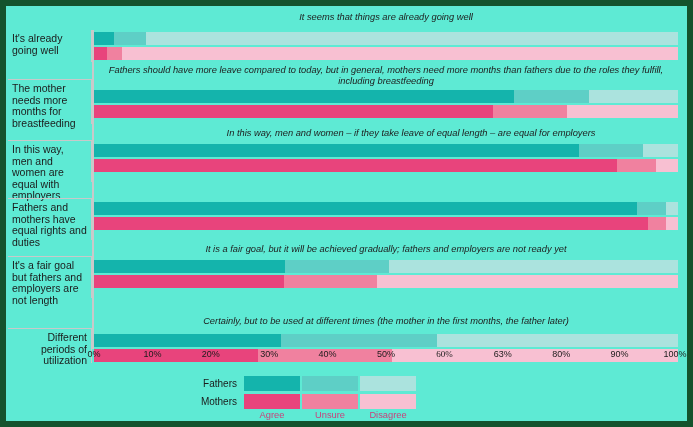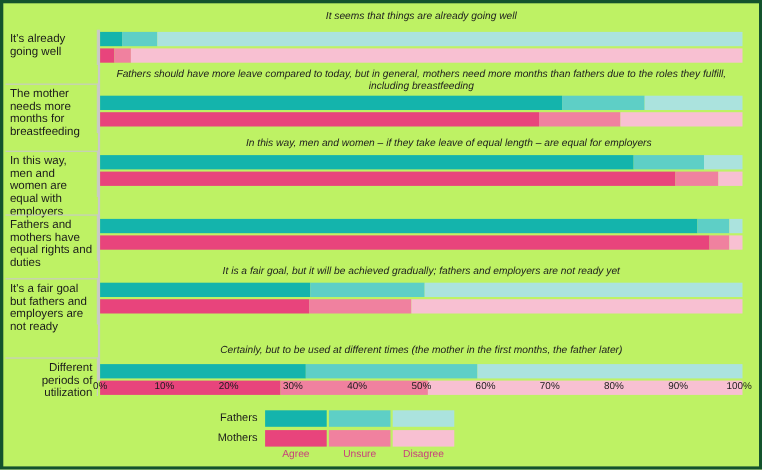--- a/index.html
+++ b/index.html
@@ -4,22 +4,22 @@
 <style>
   html,body{margin:0;padding:0;background:#ffffff;}
   body{
     font-family:"Liberation Sans", sans-serif;
     width:693px;height:427px;overflow:hidden;
     -webkit-font-smoothing:antialiased;
   }
   #page{
     position:relative;width:693px;height:427px;
     box-sizing:border-box;
-    border:3px solid #14532d;
-    background:#bef264;
+    border:6px solid #14532d;
+    background:#5eead4;
   }
   
   .chart{
     position:absolute;left:0;top:0;width:693px;height:427px;
   }
   .grp{
     position:absolute;left:0;
     width:693px;
   }
   .grp-label{
@@ -169,21 +169,21 @@
         <div class="bar">
           <div class="seg" style="left:0;width:554.2px;background:#e8447c;"></div>
           <div class="seg" style="left:554.2px;width:17.5px;background:#f0819f;"></div>
           <div class="seg" style="left:571.7px;width:12.3px;background:#f8c0d2;"></div>
         </div>
       </div>
     </div>
 
     <div class="grp" style="top:234px;height:58px;">
       <div class="grp-head" style="top:4px;">It is a fair goal, but it will be achieved gradually; fathers and employers are not ready yet</div>
-      <div class="grp-label" style="top:16px;height:42px;">It's a fair goal but fathers and employers are not ready</div>
+      <div class="grp-label" style="top:16px;height:42px;">It's a fair goal but fathers and employers are not length</div>
       <div class="bars" style="top:20px;">
         <div class="bar">
           <div class="seg" style="left:0;width:191px;background:#14b4ac;"></div>
           <div class="seg" style="left:191px;width:103.9px;background:#5ecfc6;"></div>
           <div class="seg" style="left:294.9px;width:289.1px;background:#abe3de;"></div>
         </div>
         <div class="bar">
           <div class="seg" style="left:0;width:189.8px;background:#e8447c;"></div>
           <div class="seg" style="left:189.8px;width:93.4px;background:#f0819f;"></div>
           <div class="seg" style="left:283.2px;width:300.8px;background:#f8c0d2;"></div>
@@ -208,22 +208,22 @@
       </div>
     </div>
 
     <div class="axis">
       <div class="tick" style="left:0px;">0%</div>
       <div class="tick" style="left:58.4px;">10%</div>
       <div class="tick" style="left:116.8px;">20%</div>
       <div class="tick" style="left:175.2px;">30%</div>
       <div class="tick" style="left:233.6px;">40%</div>
       <div class="tick" style="left:292px;">50%</div>
-      <div class="tick" style="left:350.4px;">60%</div>
-      <div class="tick" style="left:408.8px;">70%</div>
+      <div class="tick" style="left:350.4px;font-family:Liberation Serif, serif;">60%</div>
+      <div class="tick" style="left:408.8px;">63%</div>
       <div class="tick" style="left:467.2px;">80%</div>
       <div class="tick" style="left:525.6px;">90%</div>
       <div class="tick" style="left:581px;">100%</div>
     </div>
 
     <div class="legend">
       <div class="leg-row">
         <span class="leg-rowlabel">Fathers</span>
         <span class="leg-sw s1" style="background:#14b4ac;"></span>
         <span class="leg-sw s2" style="background:#5ecfc6;"></span>

